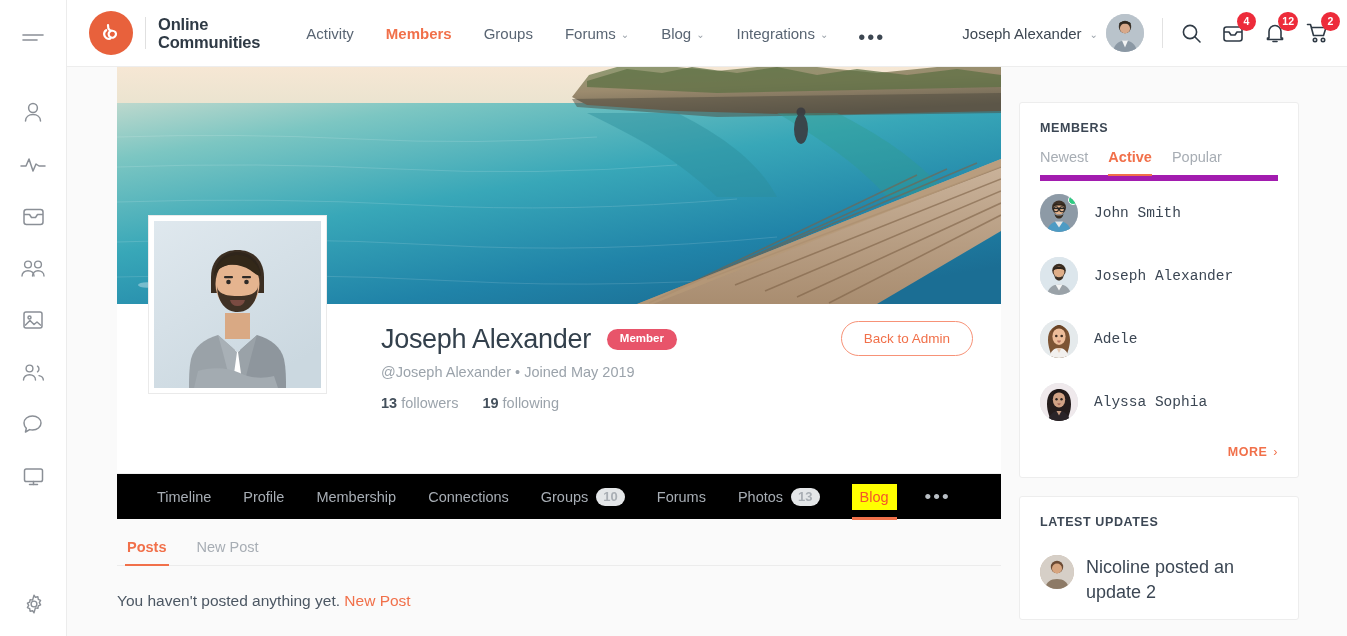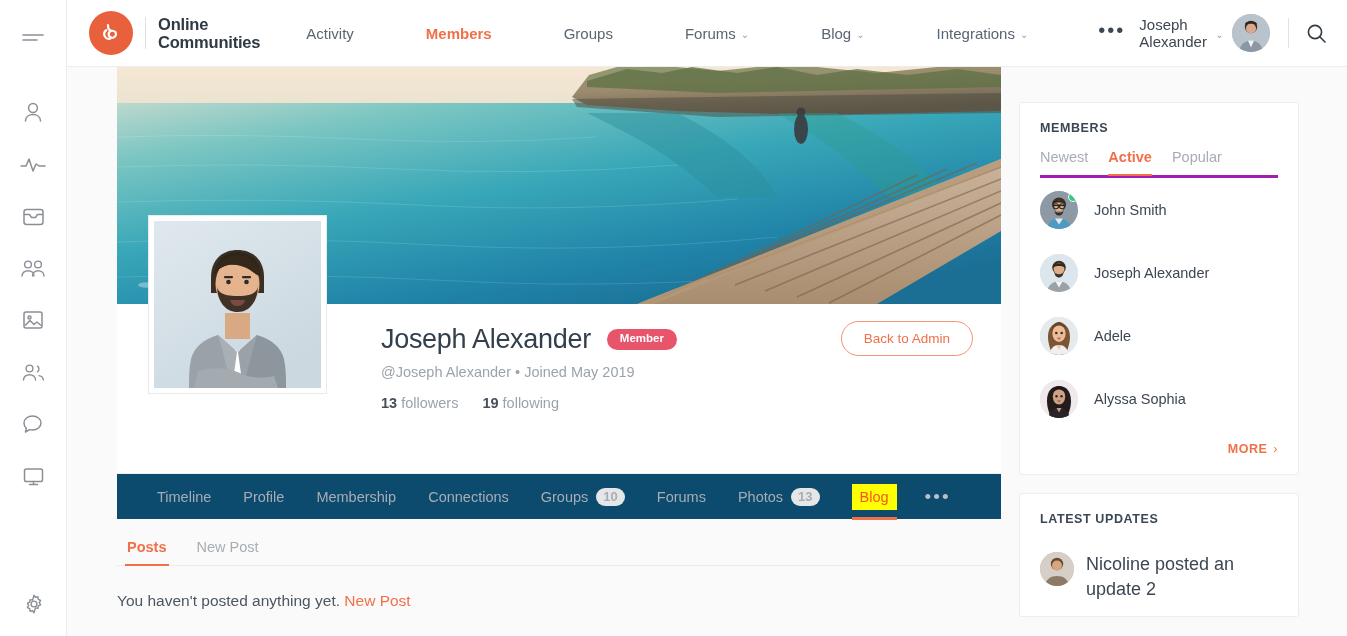--- a/index.html
+++ b/index.html
@@ -56,21 +56,21 @@
   }
   .logo-sep {
     width: 1px; height: 32px; background: #e0e0e0; margin: 0 12px;
   }
   .brand-name {
     font-size: 16.5px; line-height: 18px; font-weight: bold;
     color: #2f3a45; letter-spacing: -0.2px;
   }
   .brand-name span { display: block; }
 
-  .mainnav { display: flex; align-items: flex-start; margin-left: 30px; gap: 40px; }
+  .mainnav { display: flex; align-items: flex-end; margin-left: 30px; }
   .nav-item {
     font-size: 15px; color: #596573;
     padding: 0 16px; cursor: pointer;
     display: flex; align-items: center; gap: 5px;
     white-space: nowrap;
   }
   .nav-item.active { color: #f1704a; font-weight: bold; }
   .caret { font-size: 10px; color: #9aa1a9; position: relative; top: 1px; }
   .dots { letter-spacing: 2px; color: #3d4752; font-size: 20px; line-height: 10px; padding: 0 14px; cursor: pointer; }
 
@@ -138,21 +138,21 @@
   .btn-admin {
     position: absolute; right: 2px; top: 17px;
     border: 1px solid #f79277; color: #f1704a; background: #fff;
     border-radius: 20px; font-size: 13.5px;
     padding: 9px 22px; cursor: pointer; white-space: nowrap;
     font-family: "Liberation Sans", sans-serif;
   }
 
   
   .ptabs {
-    background: #0c4a6e; border-top: 1px solid #f0f0f0;
+    background: #000000; border-top: 1px solid #f0f0f0;
     height: 46px; display: flex; align-items: center;
     padding: 0 24px; position: relative;
   }
   .ptab {
     font-size: 14.5px; color: #a7adb4; padding: 0 16px; height: 46px;
     display: flex; align-items: center; gap: 8px; cursor: pointer;
     position: relative;
   }
   .ptab .cnt {
     background: #e4e6e8; color: #a9aeb4; font-size: 13px; font-weight: bold;
@@ -182,27 +182,27 @@
   
   .widget {
     background: #fff; border: 1px solid #ededed; border-radius: 3px;
     padding: 18px 20px 14px;
   }
   .widget + .widget { margin-top: 18px; }
   .wtitle {
     font-size: 12.5px; font-weight: bold; color: #3c4754;
     letter-spacing: 0.6px; margin-bottom: 14px;
   }
-  .wtabs { display: flex; gap: 20px; border-bottom: 3px solid #a21caf; }
+  .wtabs { display: flex; gap: 20px; border-bottom: 6px solid #a21caf; }
   .wtab { font-size: 14.5px; color: #a7adb4; padding-bottom: 10px; cursor: pointer; position: relative; }
   .wtab.active { color: #f1704a; font-weight: bold; }
   .wtab.active::after {
     content:""; position:absolute; left:0; right:0; bottom:-1px; height:2px; background:#f1704a;
   }
-  .mrow { display: flex; align-items: center; gap: 16px; padding: 13px 0 12px; cursor: pointer; }
+  .mrow { display: flex; align-items: center; gap: 16px; padding: 13px 0 12px; cursor: pointer; font-family: Liberation Mono, monospace; }
   .mavatar {
     width: 38px; height: 38px; border-radius: 50%; position: relative;
     overflow: hidden; flex: 0 0 38px; background: #dfe4e8;
   }
   .online {
     position: absolute; top: 1px; right: 0px;
     width: 10px; height: 10px; border-radius: 50%;
     background: #2ecc82; border: 1.5px solid #fff; z-index: 3;
   }
   .mname { font-size: 14.5px; color: #3c4754; }

